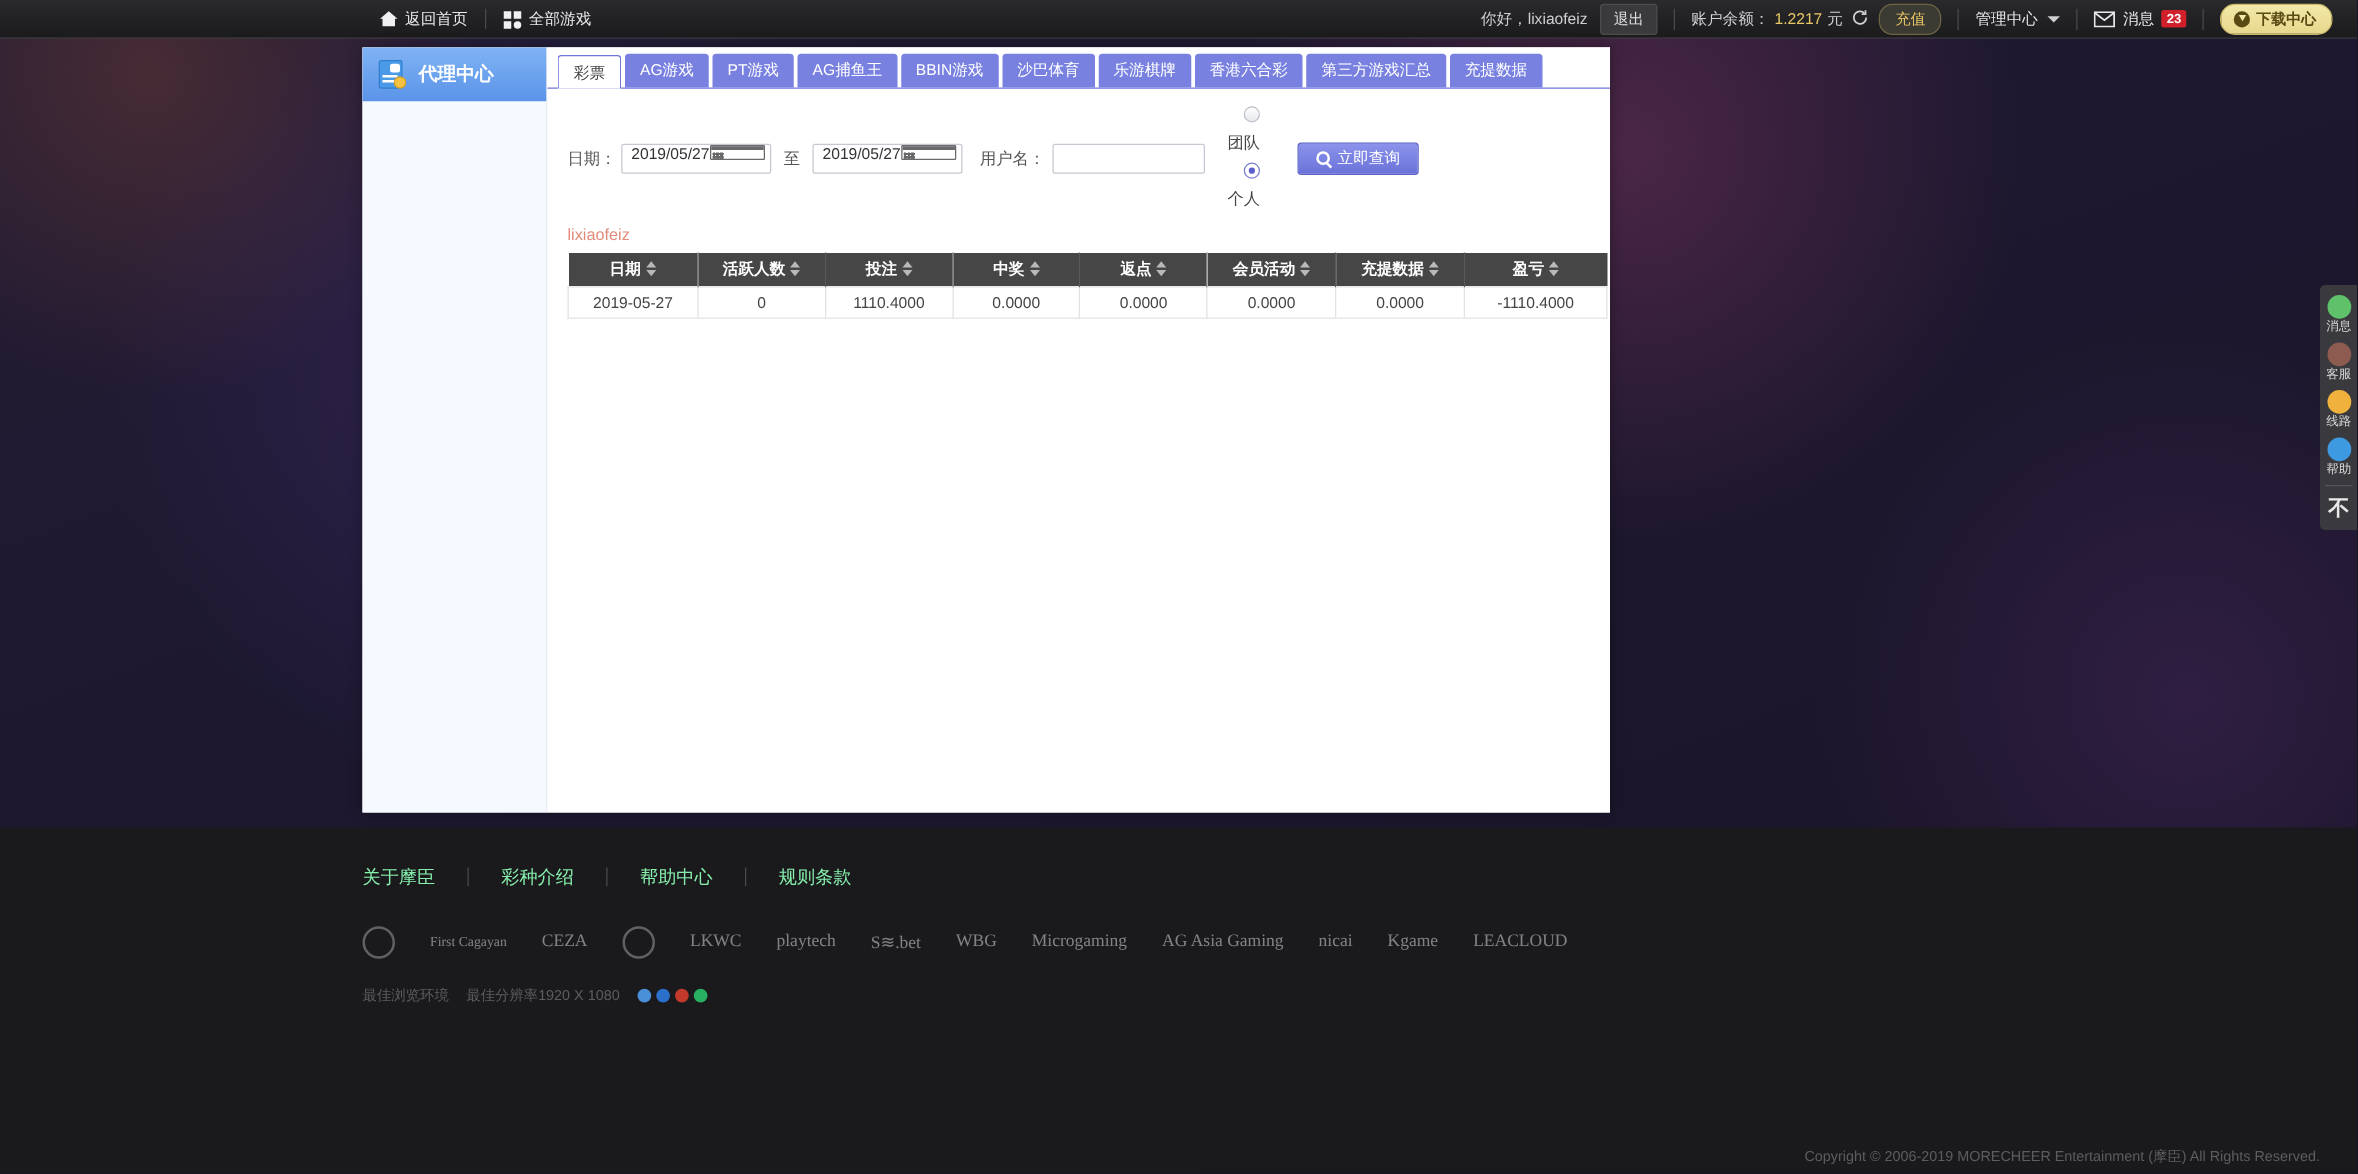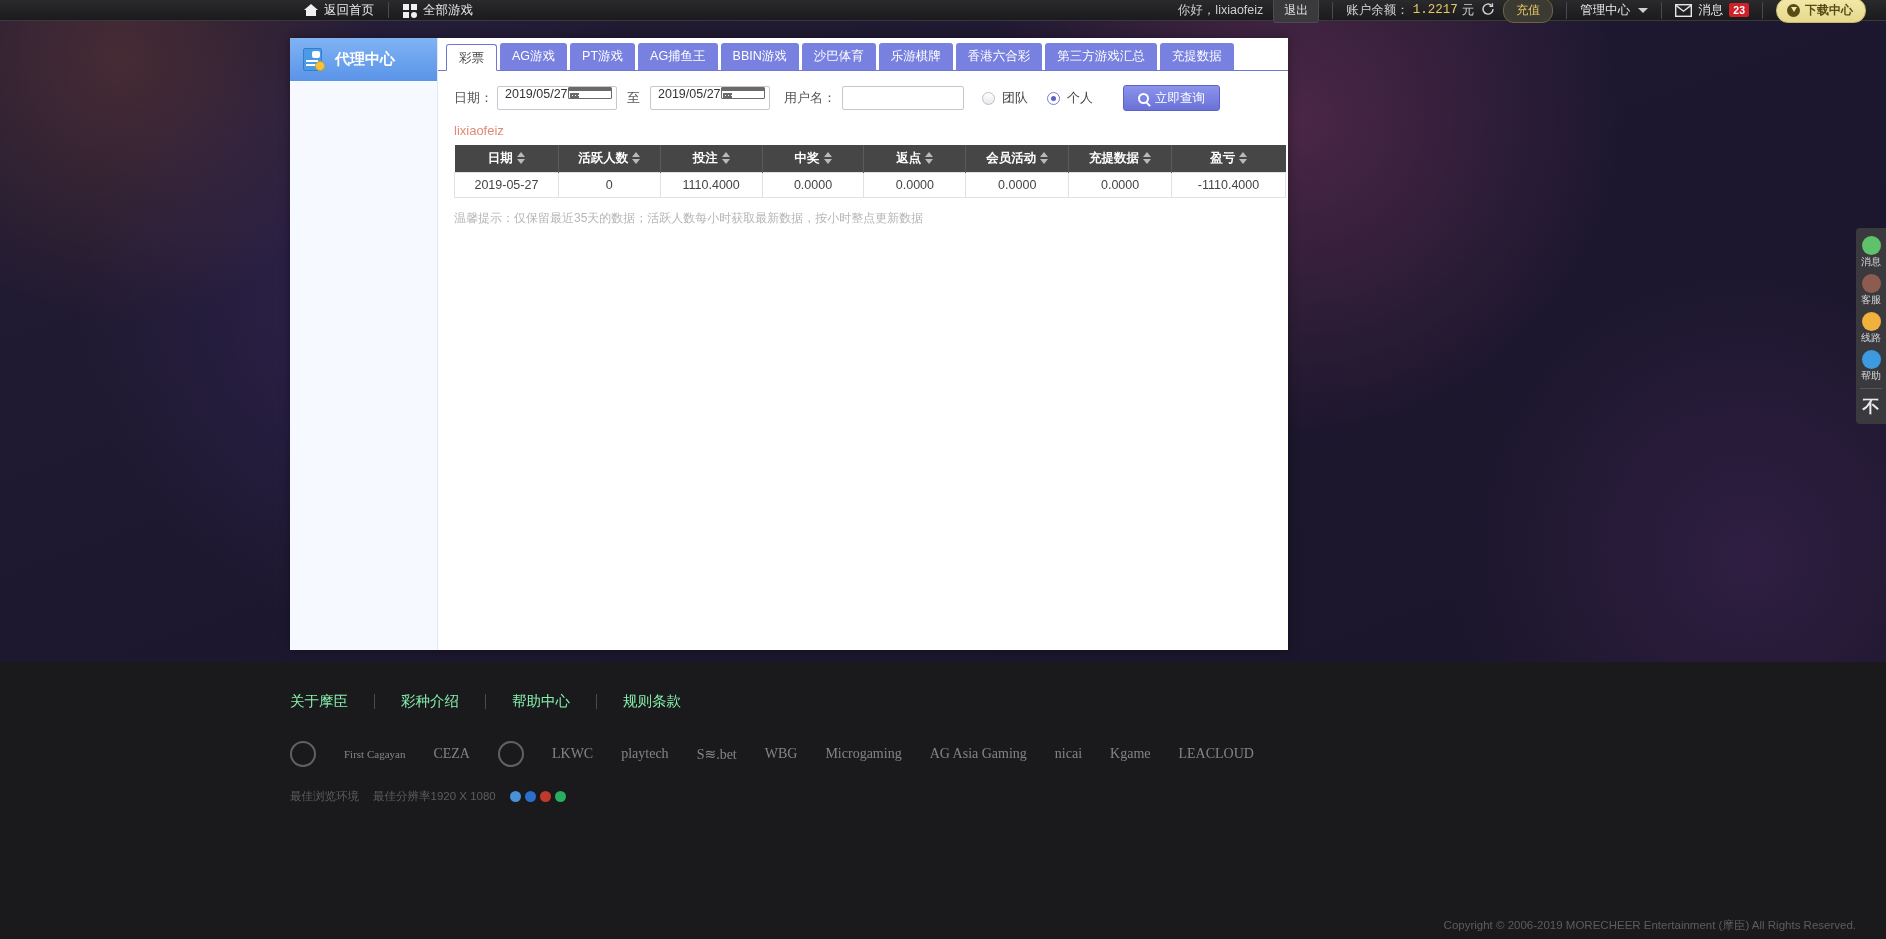--- a/index.html
+++ b/index.html
@@ -17,42 +17,42 @@
       radial-gradient(circle at 1300px 120px, rgba(180,70,120,0.30) 0px, rgba(60,30,70,0.0) 320px),
       radial-gradient(circle at 420px 300px, rgba(90,60,160,0.28) 0px, rgba(40,30,70,0.0) 340px),
       radial-gradient(circle at 120px 60px, rgba(200,100,60,0.22) 0px, rgba(40,30,70,0.0) 260px),
       radial-gradient(circle at 1750px 560px, rgba(120,60,150,0.22) 0px, rgba(30,25,55,0.0) 300px),
       linear-gradient(160deg, #231c33 0%, #1d1830 40%, #191426 100%);
     overflow: hidden;
   }
 
   
   .topbar {
-    position: absolute; left: 0; top: 0; width: 1886px; height: 21px;
+    position: absolute; left: 0; top: 0; width: 1886px; height: 31px;
     background: linear-gradient(180deg, #2a2a2c 0%, #222224 50%, #1b1b1d 100%);
     border-bottom: 1px solid #3a3a3e;
     display: flex; align-items: center;
     font-size: 12.5px; color: #d2d2d4;
   }
   .tb-left { display:flex; align-items:center; margin-left: 290px; }
   .tb-item {
     display: flex; align-items: center; gap: 6px;
     padding: 0 14px; height: 31px; color: #e8e8ea; cursor: pointer;
     font-size: 12.5px;
   }
   .tb-sep { width:1px; height:16px; background:#4a4a4e; }
   .tb-right { display:flex; align-items:center; margin-left:auto; margin-right: 20px; gap:0px; }
   .greet { color:#cfcfd2; font-size:12.5px; margin-right:10px; }
   .btn-logout {
     background:#3a3a3d; border:1px solid #4d4d50; border-radius:3px;
     color:#e2e2e4; font-size:12px; padding:3px 10px; cursor:pointer;
   }
   .vsep { width:1px; height:17px; background:#4a4a4e; margin:0 13px; }
   .bal-label { color:#cfcfd2; font-size:12.5px; }
-  .bal-amt { color:#e8c766; font-size:12.5px; margin:0 4px;font-family:Liberation Mono, monospace; }
+  .bal-amt { color:#e8c766; font-size:12.5px; margin:0 4px; }
   .bal-unit { color:#cfcfd2; font-size:12.5px; }
   .refresh-ic { margin:0 8px 0 7px; display:inline-block; }
   .btn-recharge {
     background:#3b3a33; border:1px solid #6d6444; border-radius:11px;
     color:#e8c766; font-size:12px; padding:3px 12px; cursor:pointer;
   }
   .mgr { color:#e6e6e8; font-size:12.5px; display:flex; align-items:center; gap:8px; cursor:pointer; }
   .caret { width:0;height:0;border-left:5px solid transparent;border-right:5px solid transparent;border-top:5px solid #cfcfd2; }
   .msg-wrap { display:flex; align-items:center; gap:6px; cursor:pointer; }
   .msg-txt { color:#e6e6e8; font-size:12.5px; }
@@ -119,21 +119,21 @@
     display:flex; padding:0 4px 0 7px; background:#fff;
     font-size:12.5px; color:#333; position:relative;
   }
   .dateinput span{flex:1;}
   .cal-ic { width:13px;height:12px;border:1px solid #6a6a6a;border-radius:1px;position:relative;background:#fff;}
   .cal-ic::before{content:'';position:absolute;left:0;top:0;right:0;height:3px;background:#6a6a6a;}
   .cal-ic::after{content:'';position:absolute;left:1px;top:5px;width:9px;height:5px;
     background:repeating-linear-gradient(90deg,#6a6a6a 0 2px,transparent 2px 3px),repeating-linear-gradient(0deg,#6a6a6a 0 2px,transparent 2px 3px);}
   .to { margin:0 10px; color:#555; }
   .userinput { width:122px;height:24px;border:1px solid #c5c8d0;border-radius:2px;background:#fff;margin-left:2px;}
-  .radio-g { display:flex; align-items:center; margin-left:18px; gap:7px; }
+  .radio-g { display:flex; align-items:center; margin-left:18px; gap:7px;flex-direction:column; }
   .radio { width:13px;height:13px;border-radius:50%;border:1px solid #bcbfc7;background:linear-gradient(180deg,#fff 0%,#e6e8ec 100%); }
   .radio.on { border:1px solid #7a7fd0; background:#fff; position:relative; }
   .radio.on::after{content:'';position:absolute;left:3px;top:3px;width:5px;height:5px;border-radius:50%;background:#5a60c8;}
   .rlabel { font-size:13px; color:#444; margin-right:12px; }
   .btn-query {
     margin-left:18px; background:linear-gradient(180deg,#8b93ec 0%,#6a72d8 100%);
     border:1px solid #5a62c8; border-radius:3px; color:#fff; font-size:12.5px;
     height:26px; padding:0 14px; display:flex; align-items:center; gap:6px; cursor:pointer;
   }
   .mag { width:11px;height:11px;border:2px solid #fff;border-radius:50%;position:relative;display:inline-block; }
@@ -392,21 +392,20 @@
             <td>1110.4000</td>
             <td>0.0000</td>
             <td>0.0000</td>
             <td>0.0000</td>
             <td>0.0000</td>
             <td>-1110.4000</td>
           </tr>
         </tbody>
       </table>
 
-      <div class="tip">温馨提示：仅保留最近35天的数据；活跃人数每小时获取最新数据，按小时整点更新数据</div>
     </div>
   </div>
 
   <div class="footer">
     <div class="f-links">
       <span class="f-link">关于摩臣</span>
       <span class="f-sep"></span>
       <span class="f-link">彩种介绍</span>
       <span class="f-sep"></span>
       <span class="f-link">帮助中心</span>

